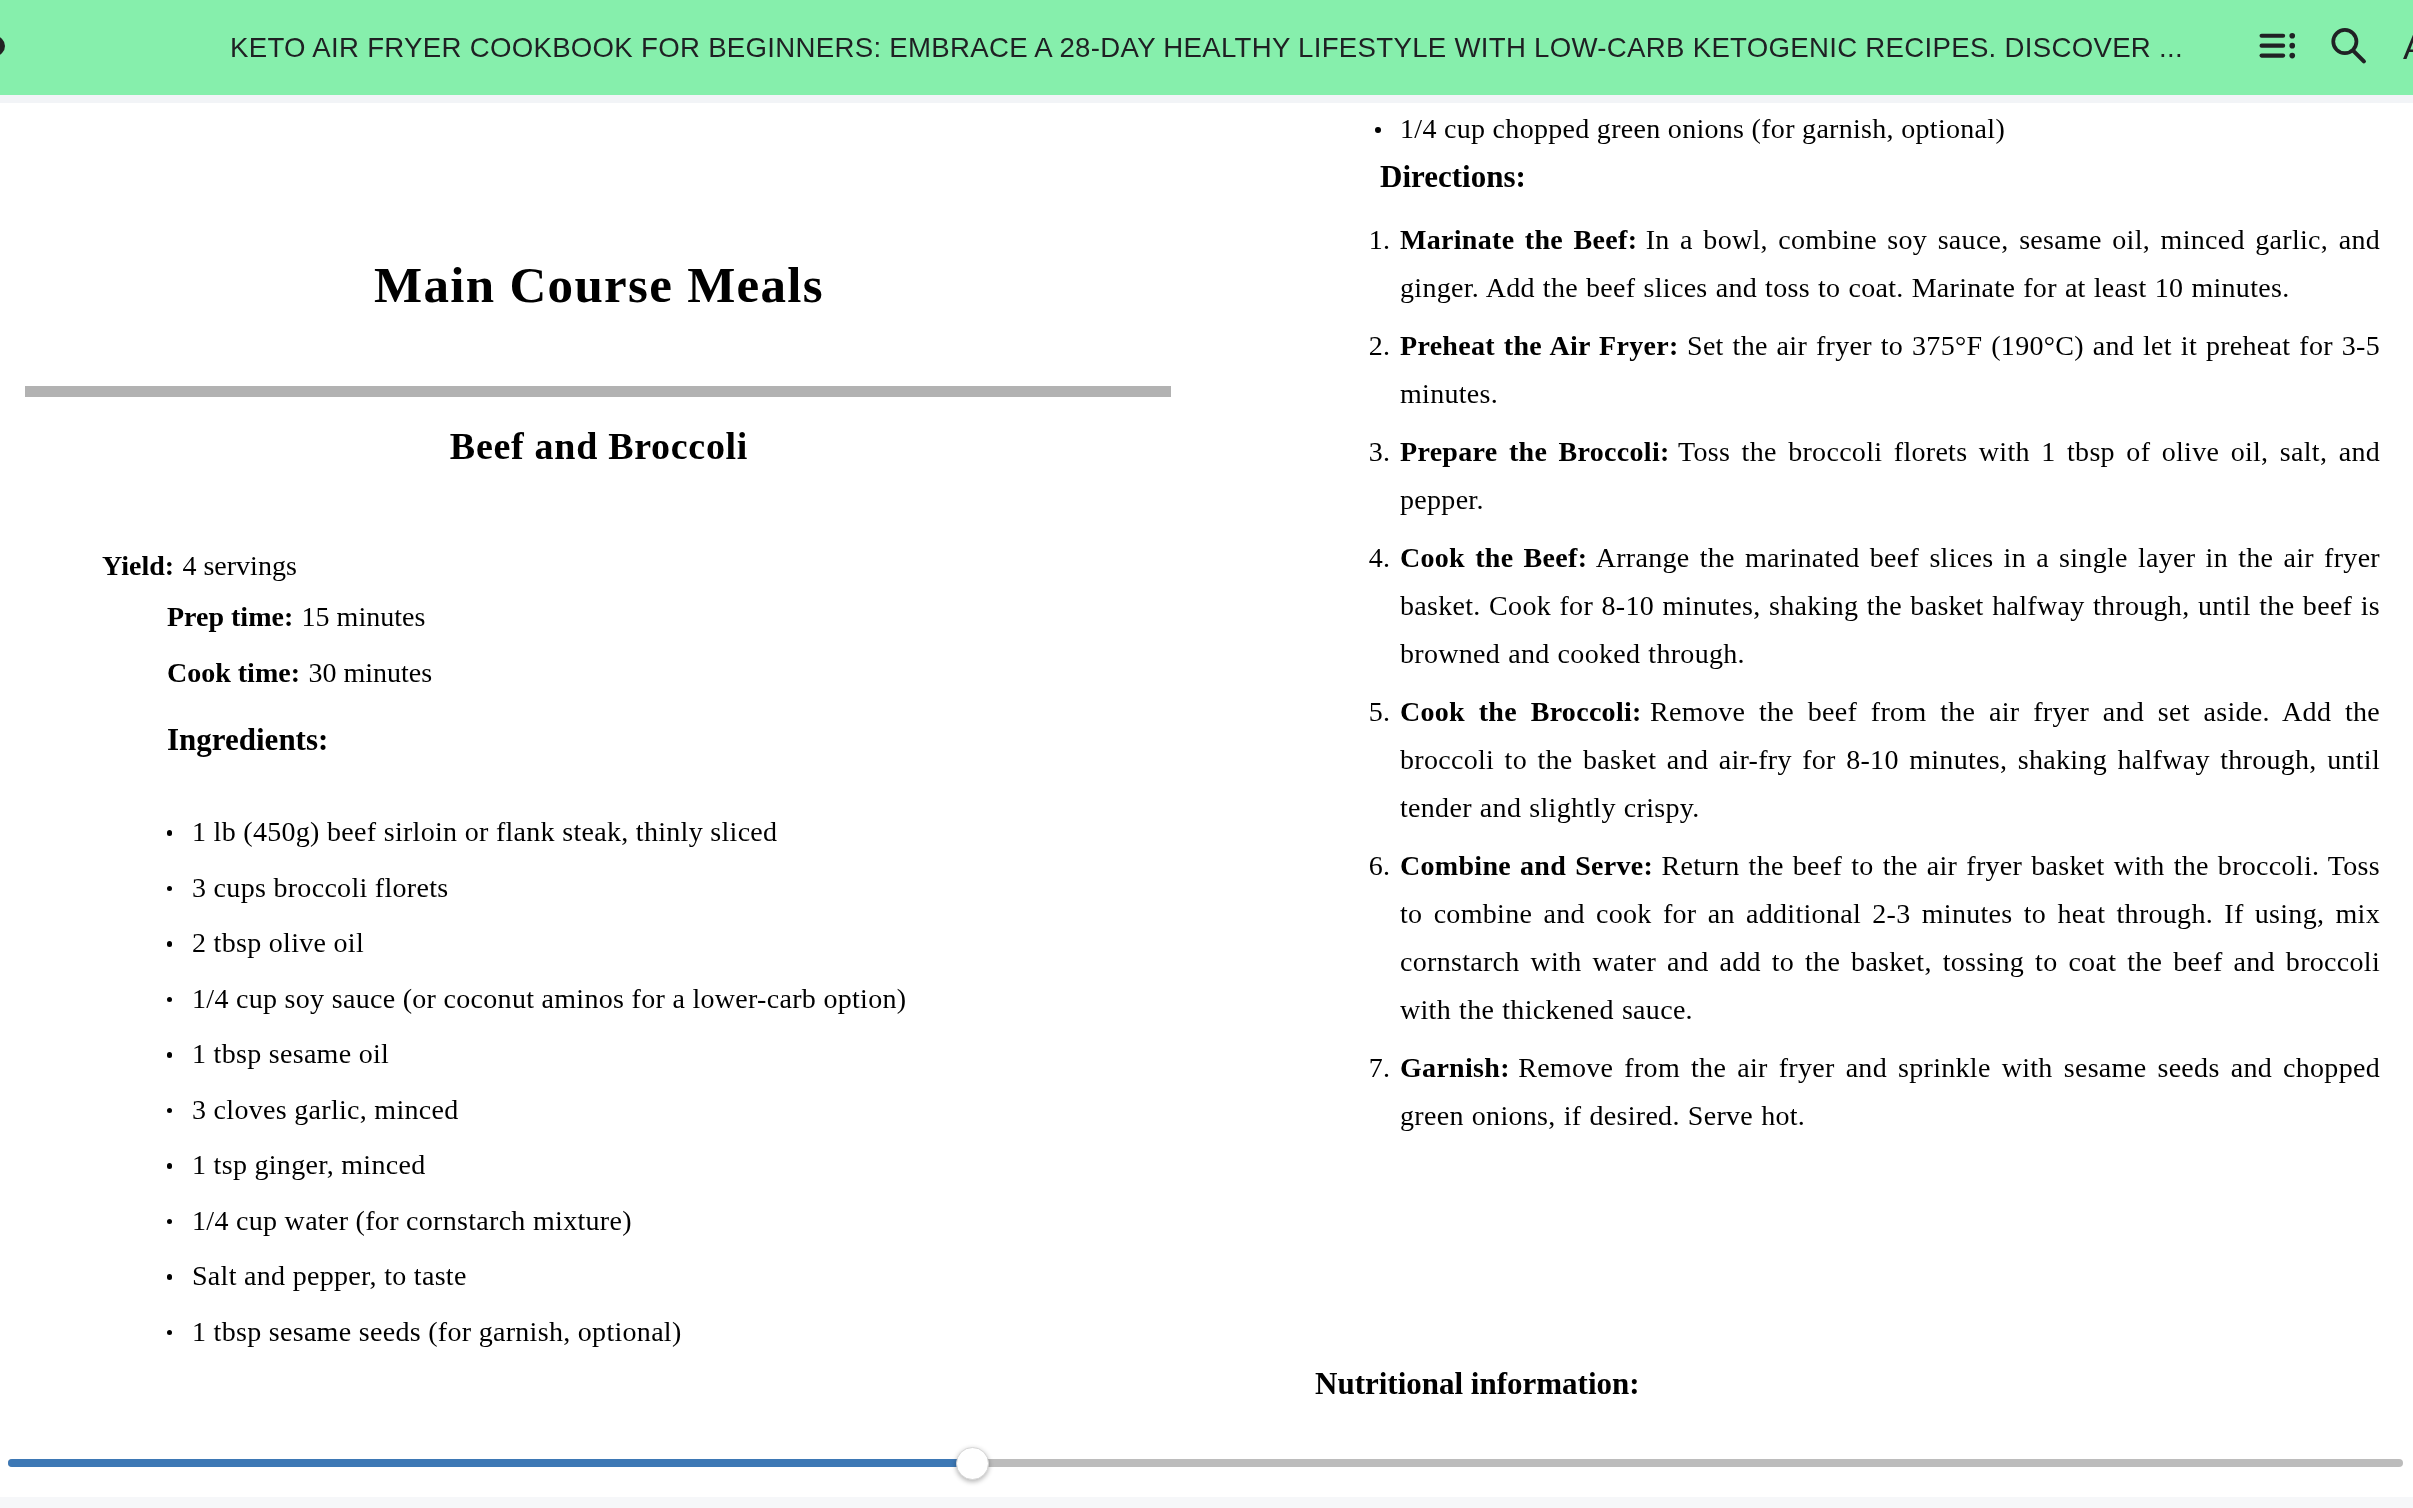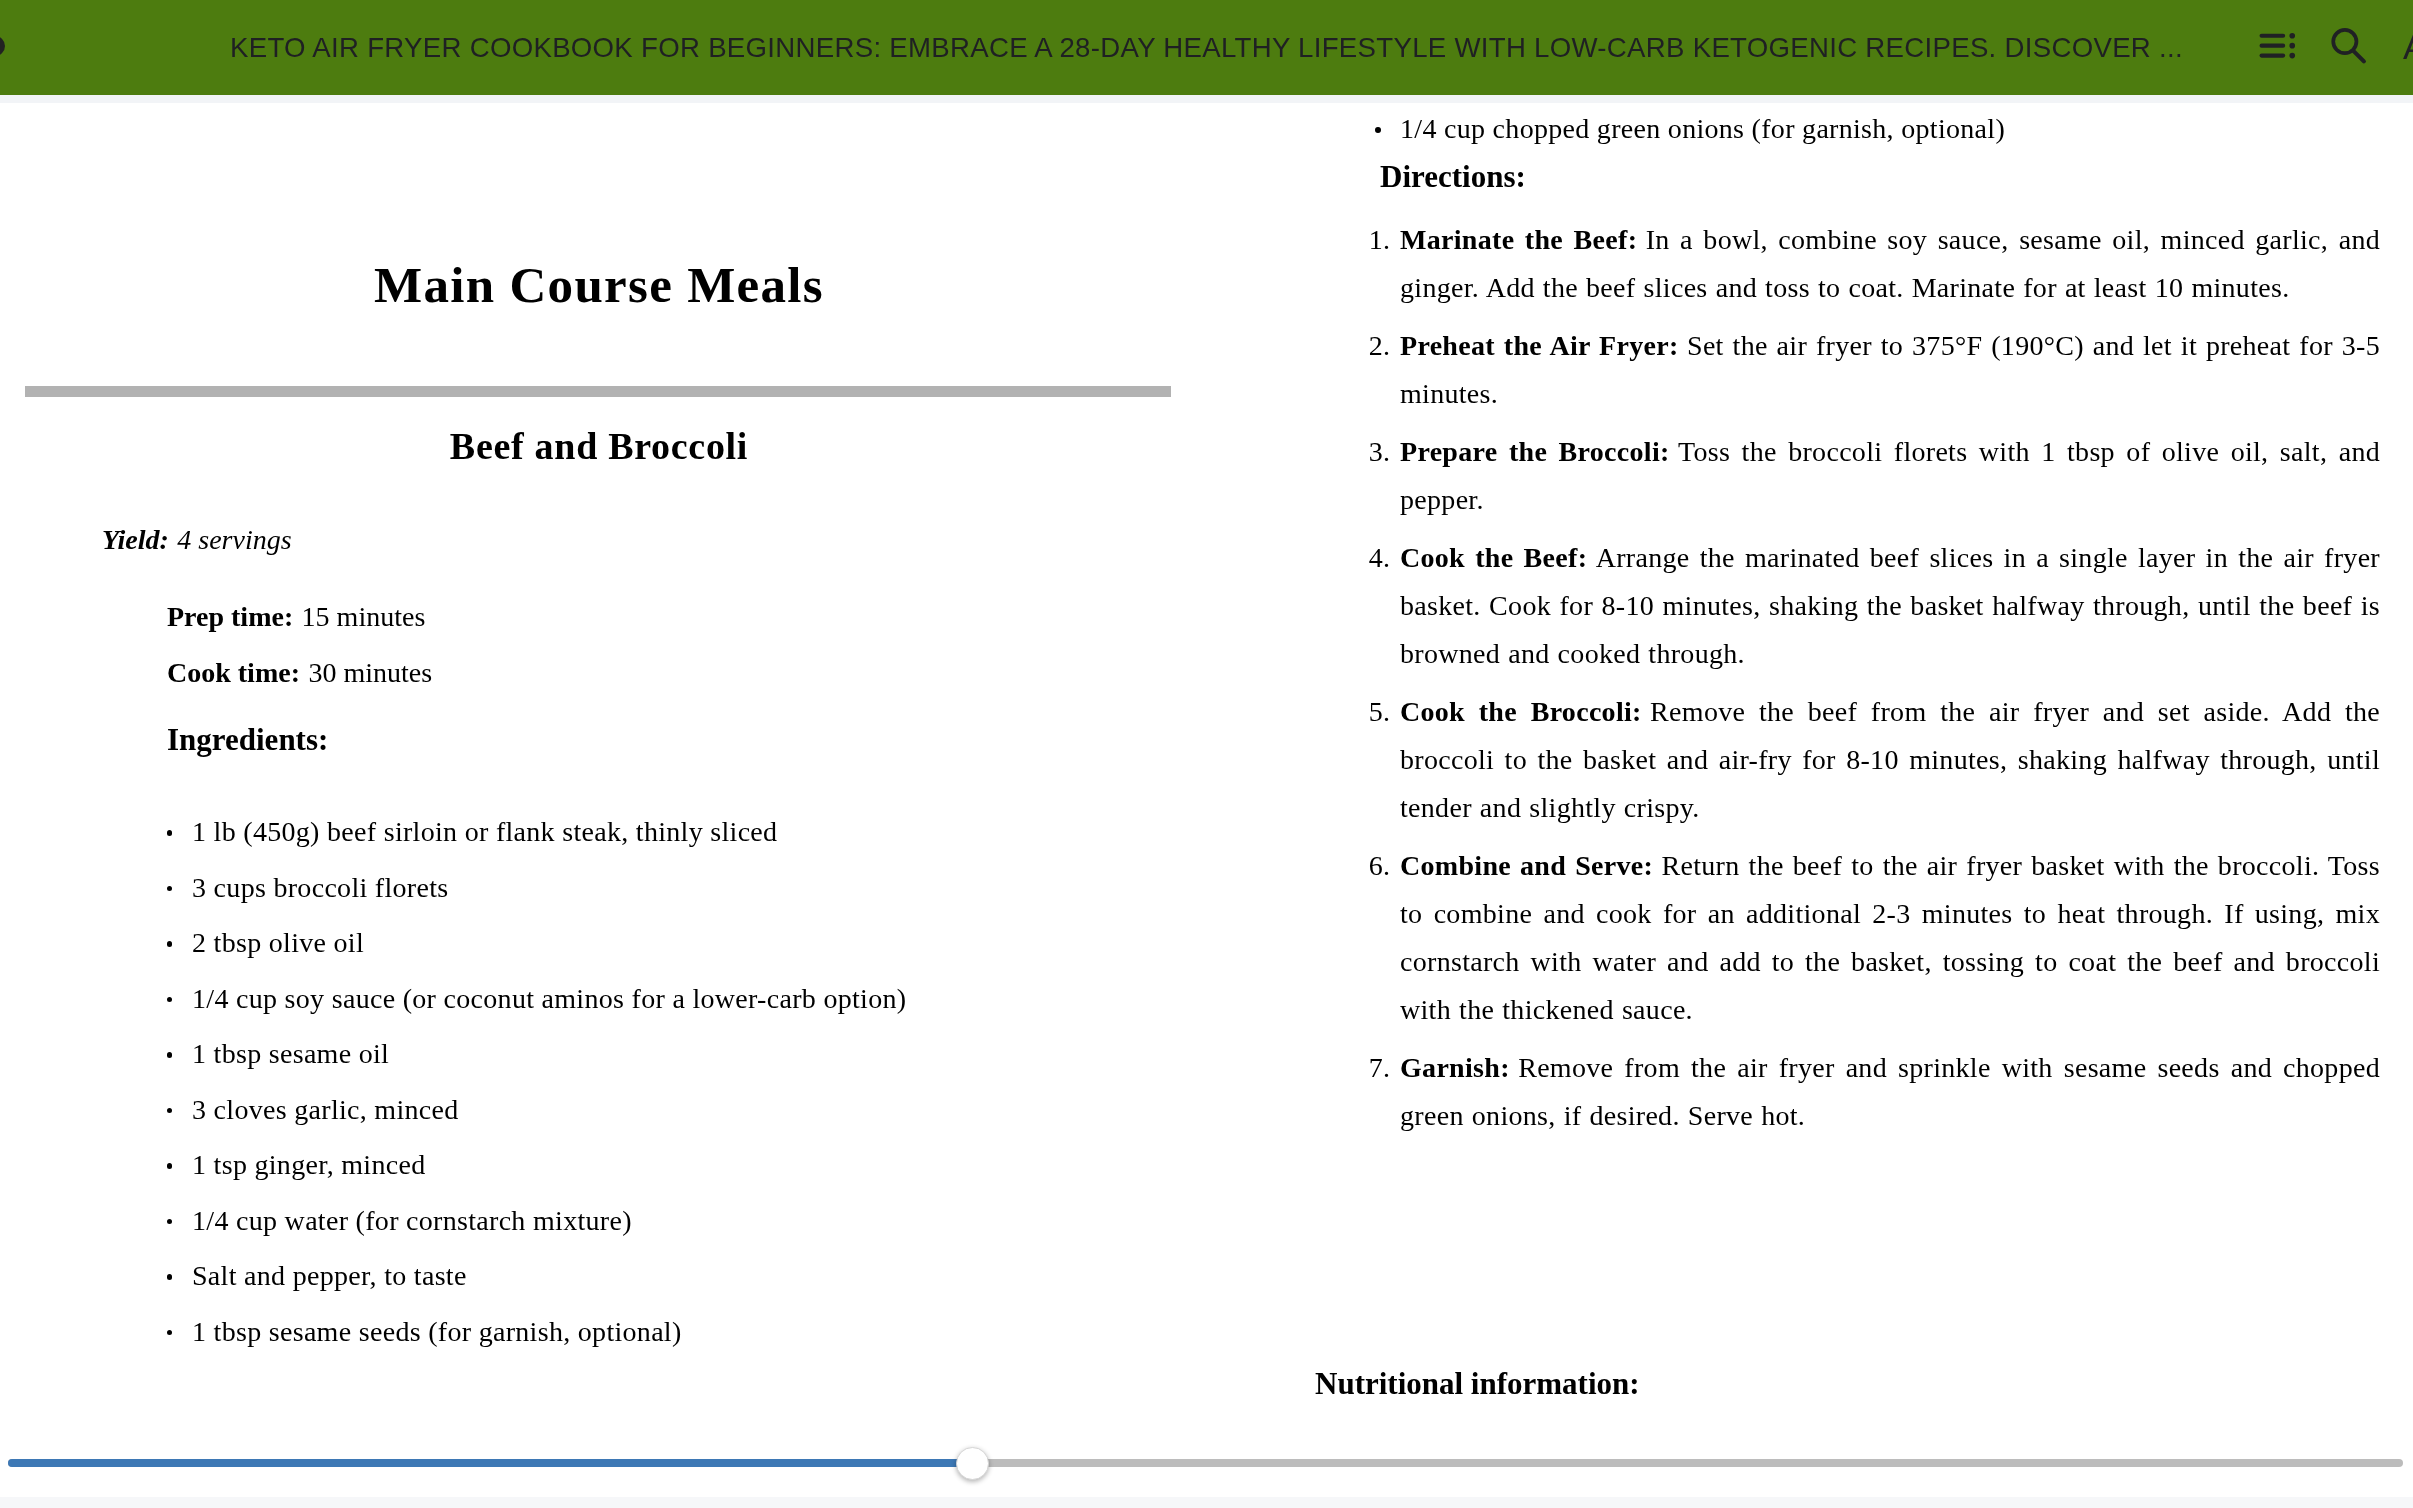--- a/index.html
+++ b/index.html
@@ -1,20 +1,20 @@
 <!DOCTYPE html>
 <html style="font-size:13.4px"><head>
 <meta charset="utf-8">
 <style>
   html,body{margin:0;padding:0;background:#ffffff;}
   body{width:2413px;height:1508px;position:relative;overflow:hidden;
        font-family:"Liberation Serif","DejaVu Serif",serif;color:#000;}
 
   
-  .toolbar{position:absolute;left:0;top:0;width:2413px;height:95px;background:#4d7c0f;}
+  .toolbar{position:absolute;left:0;top:0;width:2413px;height:95px;background:#86efac;}
   .toolbar-title{position:absolute;left:0;right:0;top:0;height:95px;
        display:flex;align-items:center;justify-content:center;
        font-family:"Liberation Sans","DejaVu Sans",sans-serif;
        font-size:27.6px;letter-spacing:0.3px;color:#1f2023;white-space:nowrap;}
   .edge-circle{position:absolute;left:-15px;top:36px;width:20px;height:20px;
        border-radius:50%;background:#222;}
   .icon-btn{position:absolute;top:20px;width:53px;height:53px;cursor:pointer;}
   .icon-toc{left:2250px;}
   .icon-search{left:2320px;}
   .icon-display{left:2398px;width:15px;overflow:hidden;}
@@ -24,21 +24,21 @@
 
   
   .col-left{position:absolute;left:25px;top:0;width:1148px;height:1420px;}
   .chapter{position:absolute;left:0;top:144px;width:100%;text-align:center;
        font-size:51px;font-weight:bold;line-height:94px;letter-spacing:1.3px;}
   .rule{position:absolute;left:0;top:386px;width:1146px;height:11px;background:#b2b2b2;}
   .recipe-title{position:absolute;left:0;top:421px;width:100%;text-align:center;
        font-size:38px;font-weight:bold;line-height:50px;letter-spacing:0.7px;}
   .meta{position:absolute;font-size:28px;line-height:48px;white-space:nowrap;}
   .meta b{margin-right:8.4px;}
-  .meta-yield{left:77px;top:488px;font-style:italic;}
+  .meta-yield{left:77px;top:514px;}
   .meta-prep{left:142px;top:565px;}
   .meta-cook{left:142px;top:621px;}
   .sect-head{position:absolute;font-size:31px;font-weight:bold;line-height:48px;}
   .ing-head{left:142px;top:716px;}
 
   ul.plainlist{list-style:none;margin:0;padding:0;}
   .ingredients{position:absolute;left:140px;top:808px;width:1002px;}
   .ingredients li{position:relative;padding-left:27px;font-size:28px;line-height:48px;
        margin-bottom:7.5px;letter-spacing:0.3px;white-space:nowrap;}
   .ingredients li::before{content:"";position:absolute;left:1.7px;top:22px;width:5.8px;height:5.8px;

